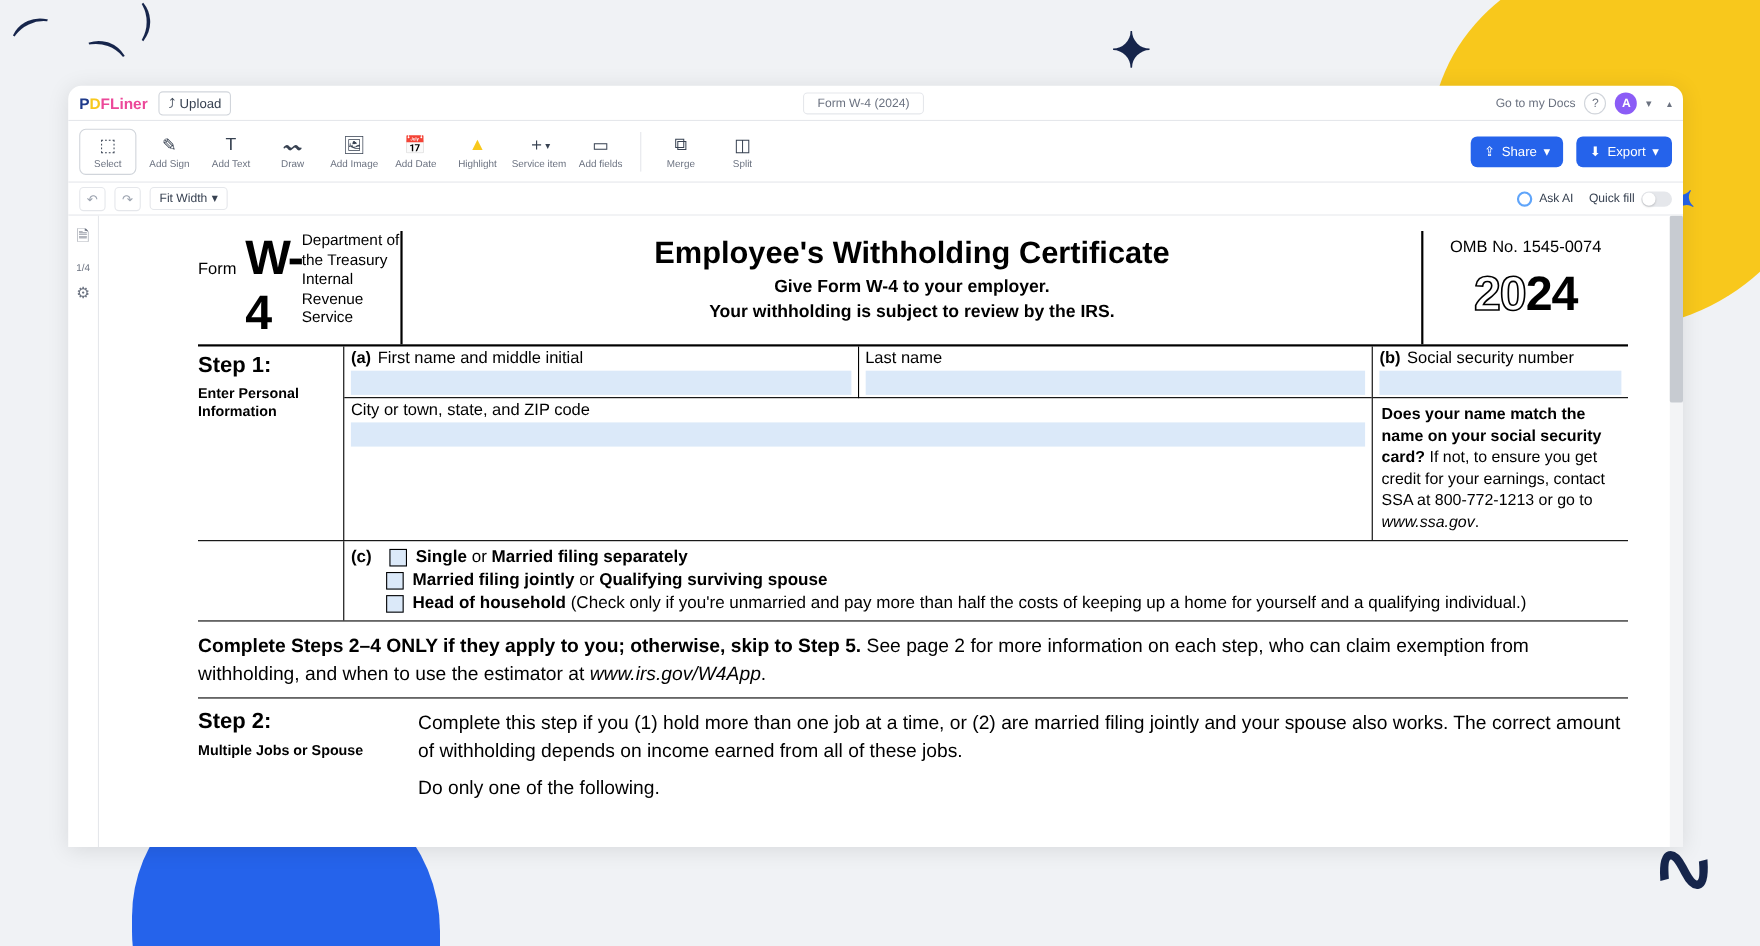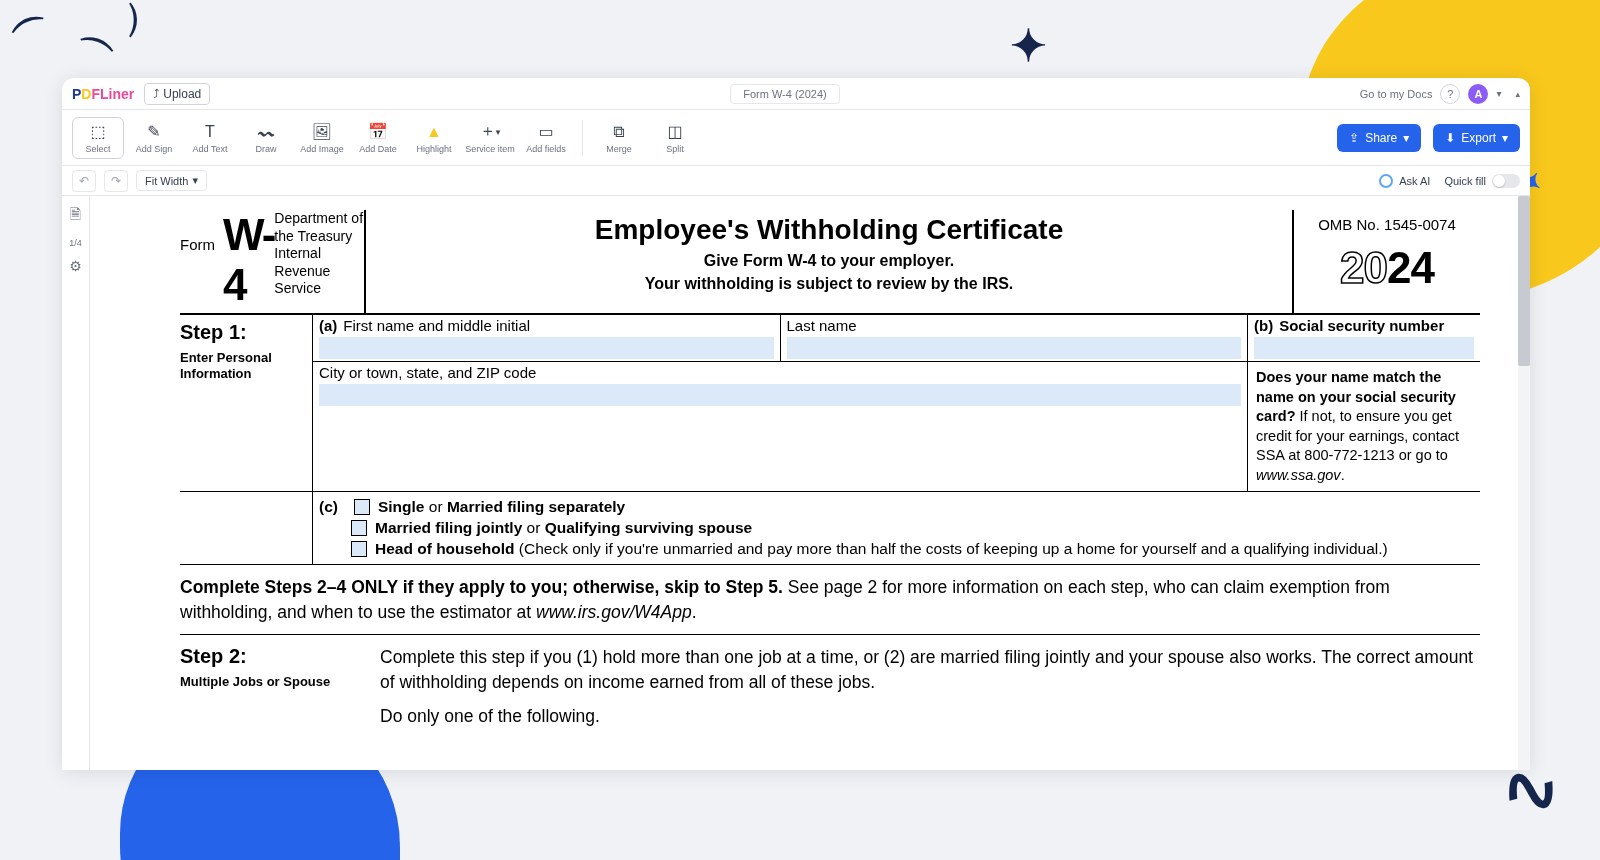--- a/index.html
+++ b/index.html
@@ -269,21 +269,21 @@
                 <input class="input-field" style="">
               </div>
             </div>
             <div class="field-cell" style="border-bottom:none">
               <span class="field-label">City or town, state, and ZIP code</span>
               <input class="input-field" style="">
             </div>
           </div>
           <div class="step1-right">
             <div class="ssn-cell">
-              <span class="marker">(b)</span><span class="field-label" style="font-weight:700">Social security number</span>
+              <span class="marker">(b)</span><span class="field-label" style="font-weight:400">Social security number</span>
               <input class="input-field" style="">
             </div>
             <div class="namecheck">
               <span class="bold">Does your name match the name on your social security card?</span><span> If not, to ensure you get credit for your earnings, contact SSA at 800-772-1213 or go to </span><span class="italic">www.ssa.gov</span>.
             </div>
           </div>
         </div>
 
         <div class="filing-row">
           <div class="filing-left"></div>

